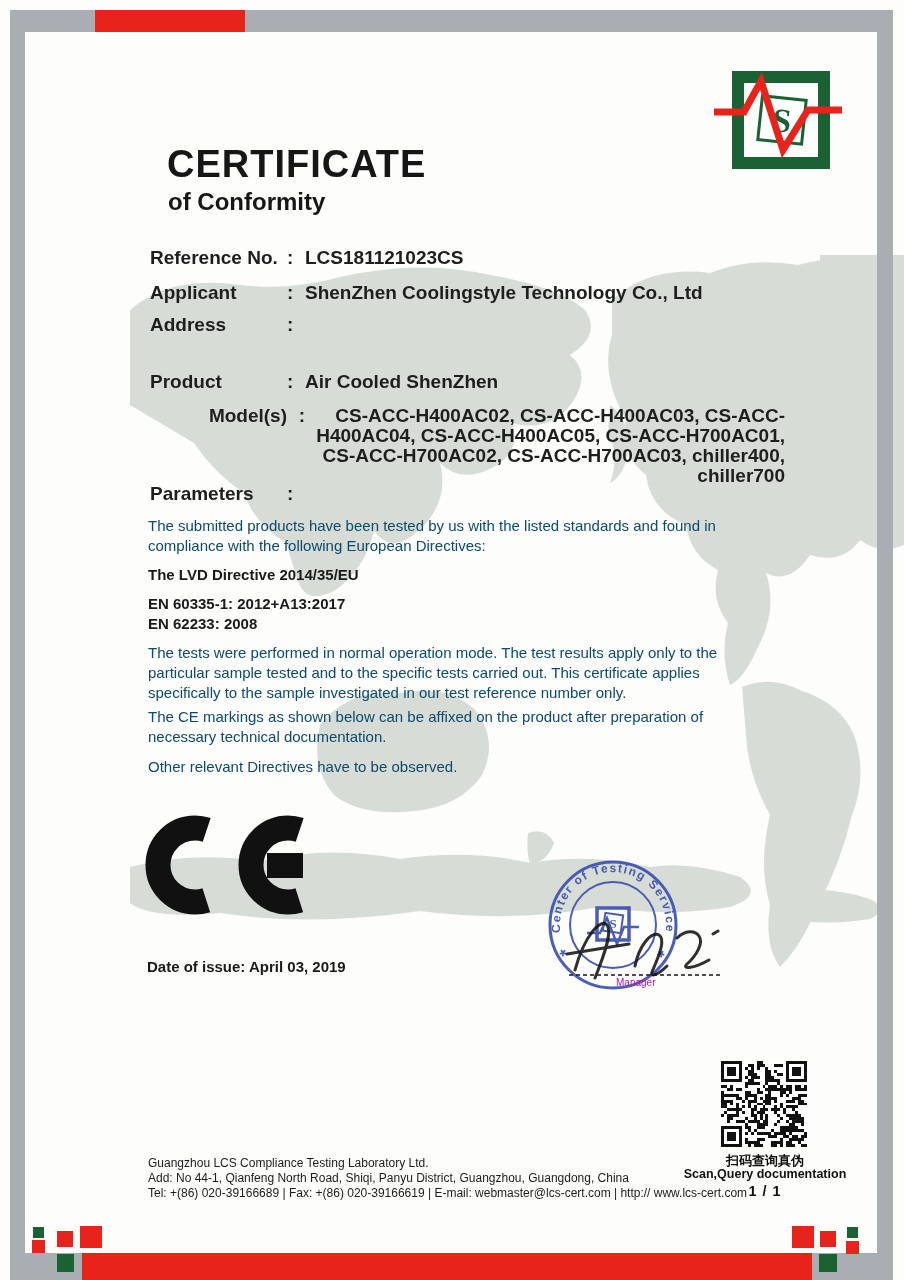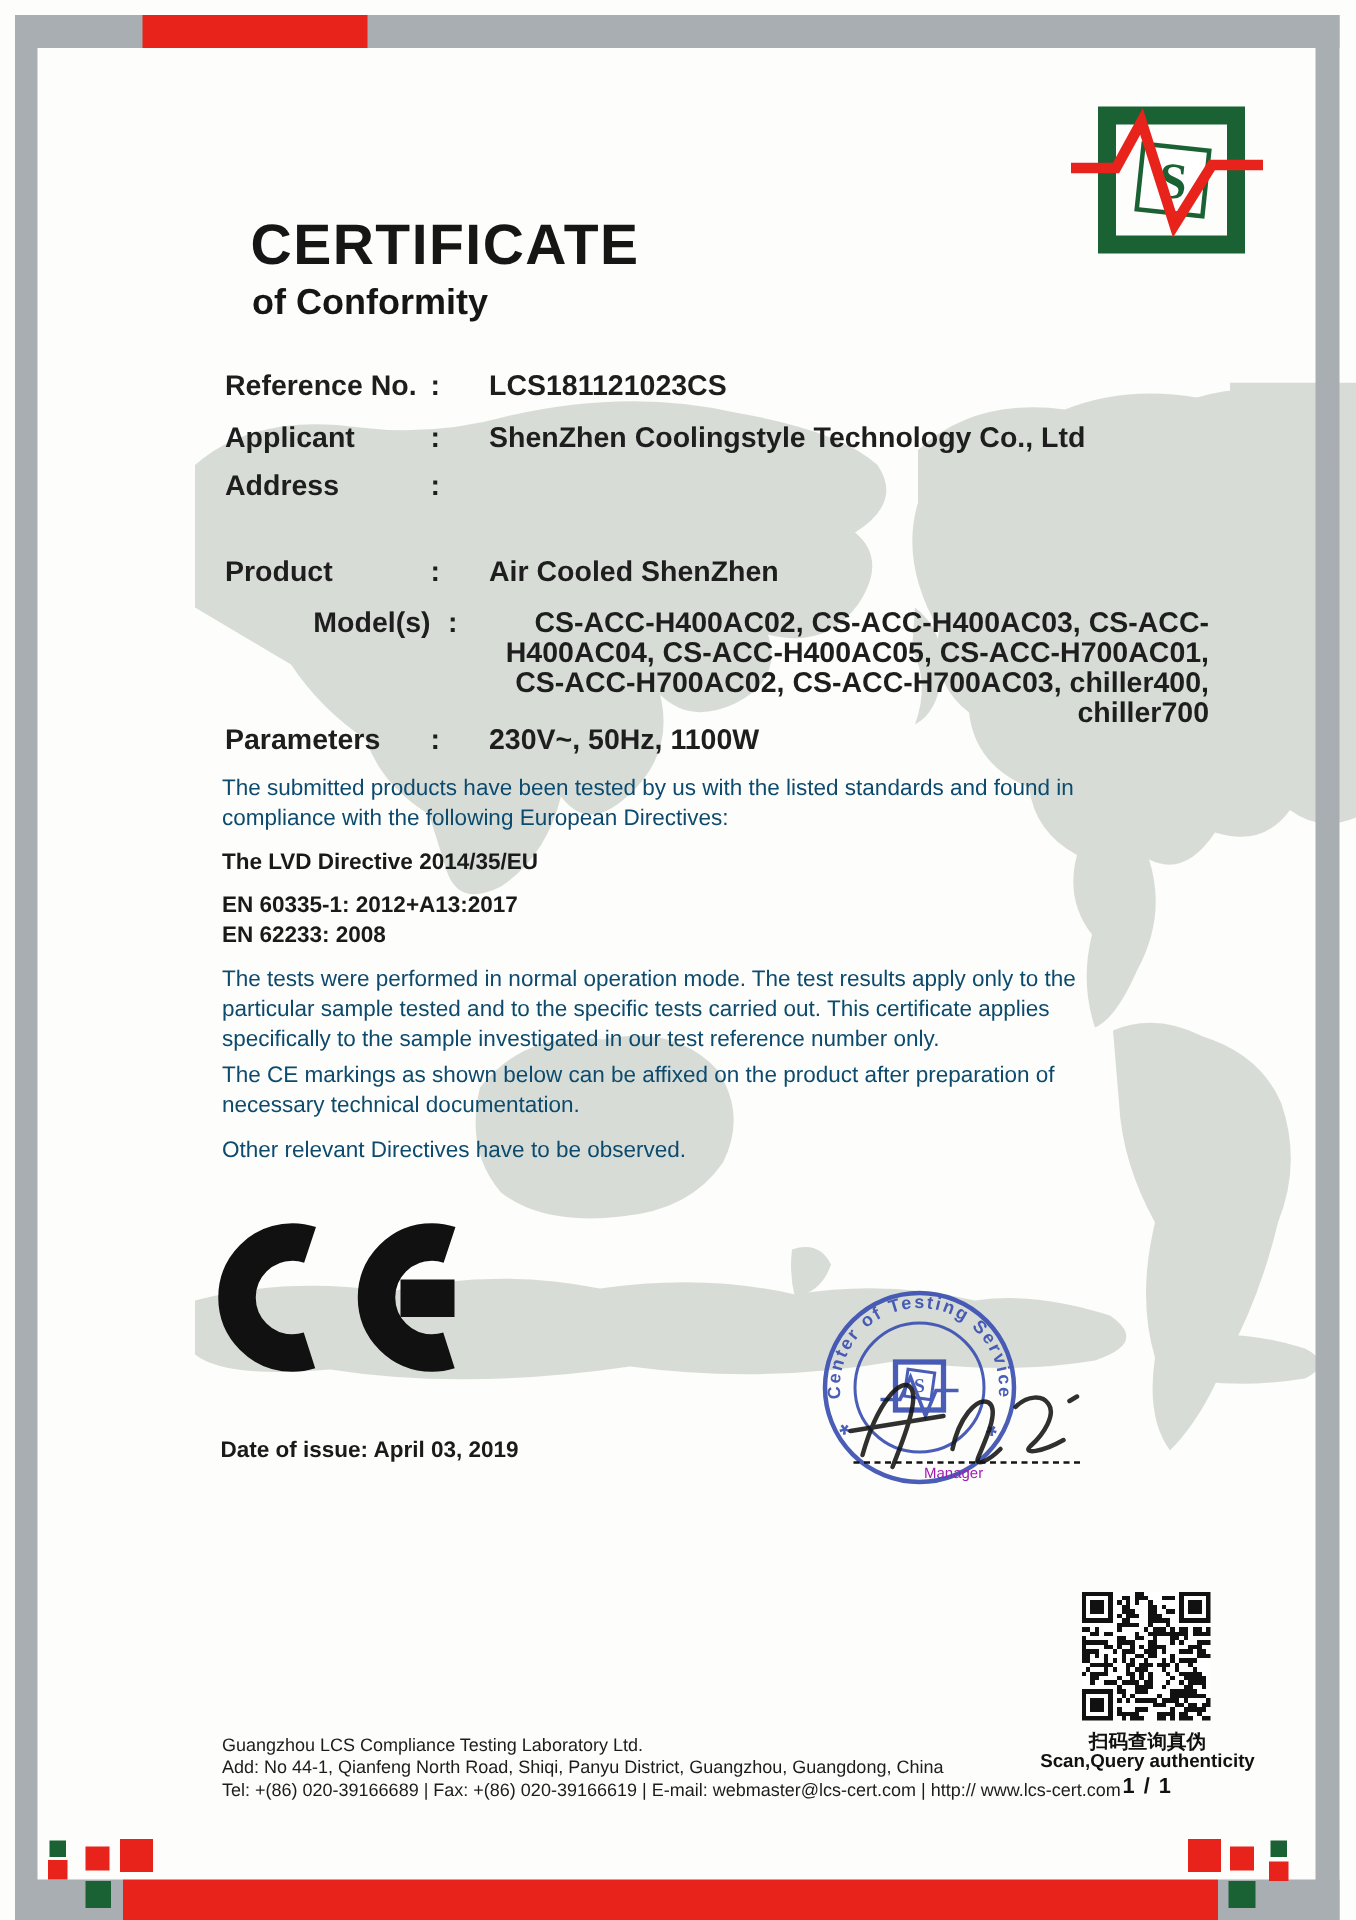--- a/index.html
+++ b/index.html
@@ -10,21 +10,21 @@
   .bar{background:#a9aeb2;}
   .seg-red{background:#e8231c;}
   .seg-green{background:#1a6233;}
   
   .title1{font-size:38px;font-weight:bold;letter-spacing:1px;color:#161616;}
   .title2{font-size:24px;font-weight:bold;color:#161616;}
   
   .row{display:flex;font-size:19px;line-height:20px;}
   .row .lbl{width:137px;font-weight:bold;flex:none;}
   .row .col{width:18px;font-weight:bold;flex:none;}
-  .row .val{width:480px;font-weight:bold;margin-left:21px;}
+  .row .val{width:480px;font-weight:bold;}
   
   .para{font-size:15px;line-height:20px;width:614px;color:#0c4a6e;}
   .bold{font-weight:bold;color:#1a1a1a;}
   
   .foot{font-size:12px;line-height:14.5px;color:#1c1c1c;}
   .foot-right{text-align:center;font-weight:bold;color:#111;}
   .map{opacity:1;}
   .stamp-text{font-weight:bold;letter-spacing:1.5px;}
 </style>
 </head>
@@ -109,21 +109,20 @@
   <span class="val">Air Cooled ShenZhen</span>
 </div>
 <div class="abs row" style="left:150px;top:406px;text-align:right;">
   <span class="lbl">Model(s)</span>
   <span class="col">:</span>
   <span class="val">CS-ACC-H400AC02, CS-ACC-H400AC03, CS-ACC-H400AC04, CS-ACC-H400AC05, CS-ACC-H700AC01, CS-ACC-H700AC02, CS-ACC-H700AC03, chiller400, chiller700</span>
 </div>
 <div class="abs row" style="left:150px;top:484px;">
   <span class="lbl">Parameters</span>
   <span class="col">:</span>
-  <span class="val">230V~, 50Hz, 1100W</span>
 </div>
 
 <div class="abs para" style="left:148px;top:516px;">The submitted products have been tested by us with the listed standards and found in compliance with the following European Directives:</div>
 <div class="abs para bold" style="left:148px;top:565px;">The LVD Directive 2014/35/EU</div>
 <div class="abs para bold" style="left:148px;top:594px;">EN 60335-1: 2012+A13:2017</div>
 <div class="abs para bold" style="left:148px;top:614px;">EN 62233: 2008</div>
 <div class="abs para" style="left:148px;top:643px;">The tests were performed in normal operation mode. The test results apply only to the particular sample tested and to the specific tests carried out. This certificate applies specifically to the sample investigated in our test reference number only.</div>
 <div class="abs para" style="left:148px;top:707px;">The CE markings as shown below can be affixed on the product after preparation of necessary technical documentation.</div>
 <div class="abs para" style="left:148px;top:757px;">Other relevant Directives have to be observed.</div>
 
@@ -500,14 +499,14 @@
       <rect x="27" y="28" width="1" height="1"></rect>
       <rect x="28" y="28" width="1" height="1"></rect>
     </g>
 </svg>
 
 <div class="abs foot" style="left:148px;top:1156px;width:560px;">Guangzhou LCS Compliance Testing Laboratory Ltd.</div>
 <div class="abs foot" style="left:148px;top:1171px;width:560px;">Add: No 44-1, Qianfeng North Road, Shiqi, Panyu District, Guangzhou, Guangdong, China</div>
 <div class="abs foot" style="left:148px;top:1186px;width:600px;">Tel: +(86) 020-39166689  |  Fax: +(86) 020-39166619   |  E-mail: webmaster@lcs-cert.com  |  http:// www.lcs-cert.com</div>
 
 <div class="abs foot-right" style="left:680px;top:1152px;width:170px;font-size:13px;">扫码查询真伪</div>
-<div class="abs foot-right" style="left:680px;top:1167px;width:170px;font-size:12.5px;">Scan,Query authenticity</div>
+<div class="abs foot-right" style="left:680px;top:1167px;width:170px;font-size:12.5px;">Scan,Query documentation</div>
 <div class="abs foot-right" style="left:680px;top:1183px;width:170px;font-size:14.5px;letter-spacing:1px;">1 / 1</div>
 
 </body></html>

